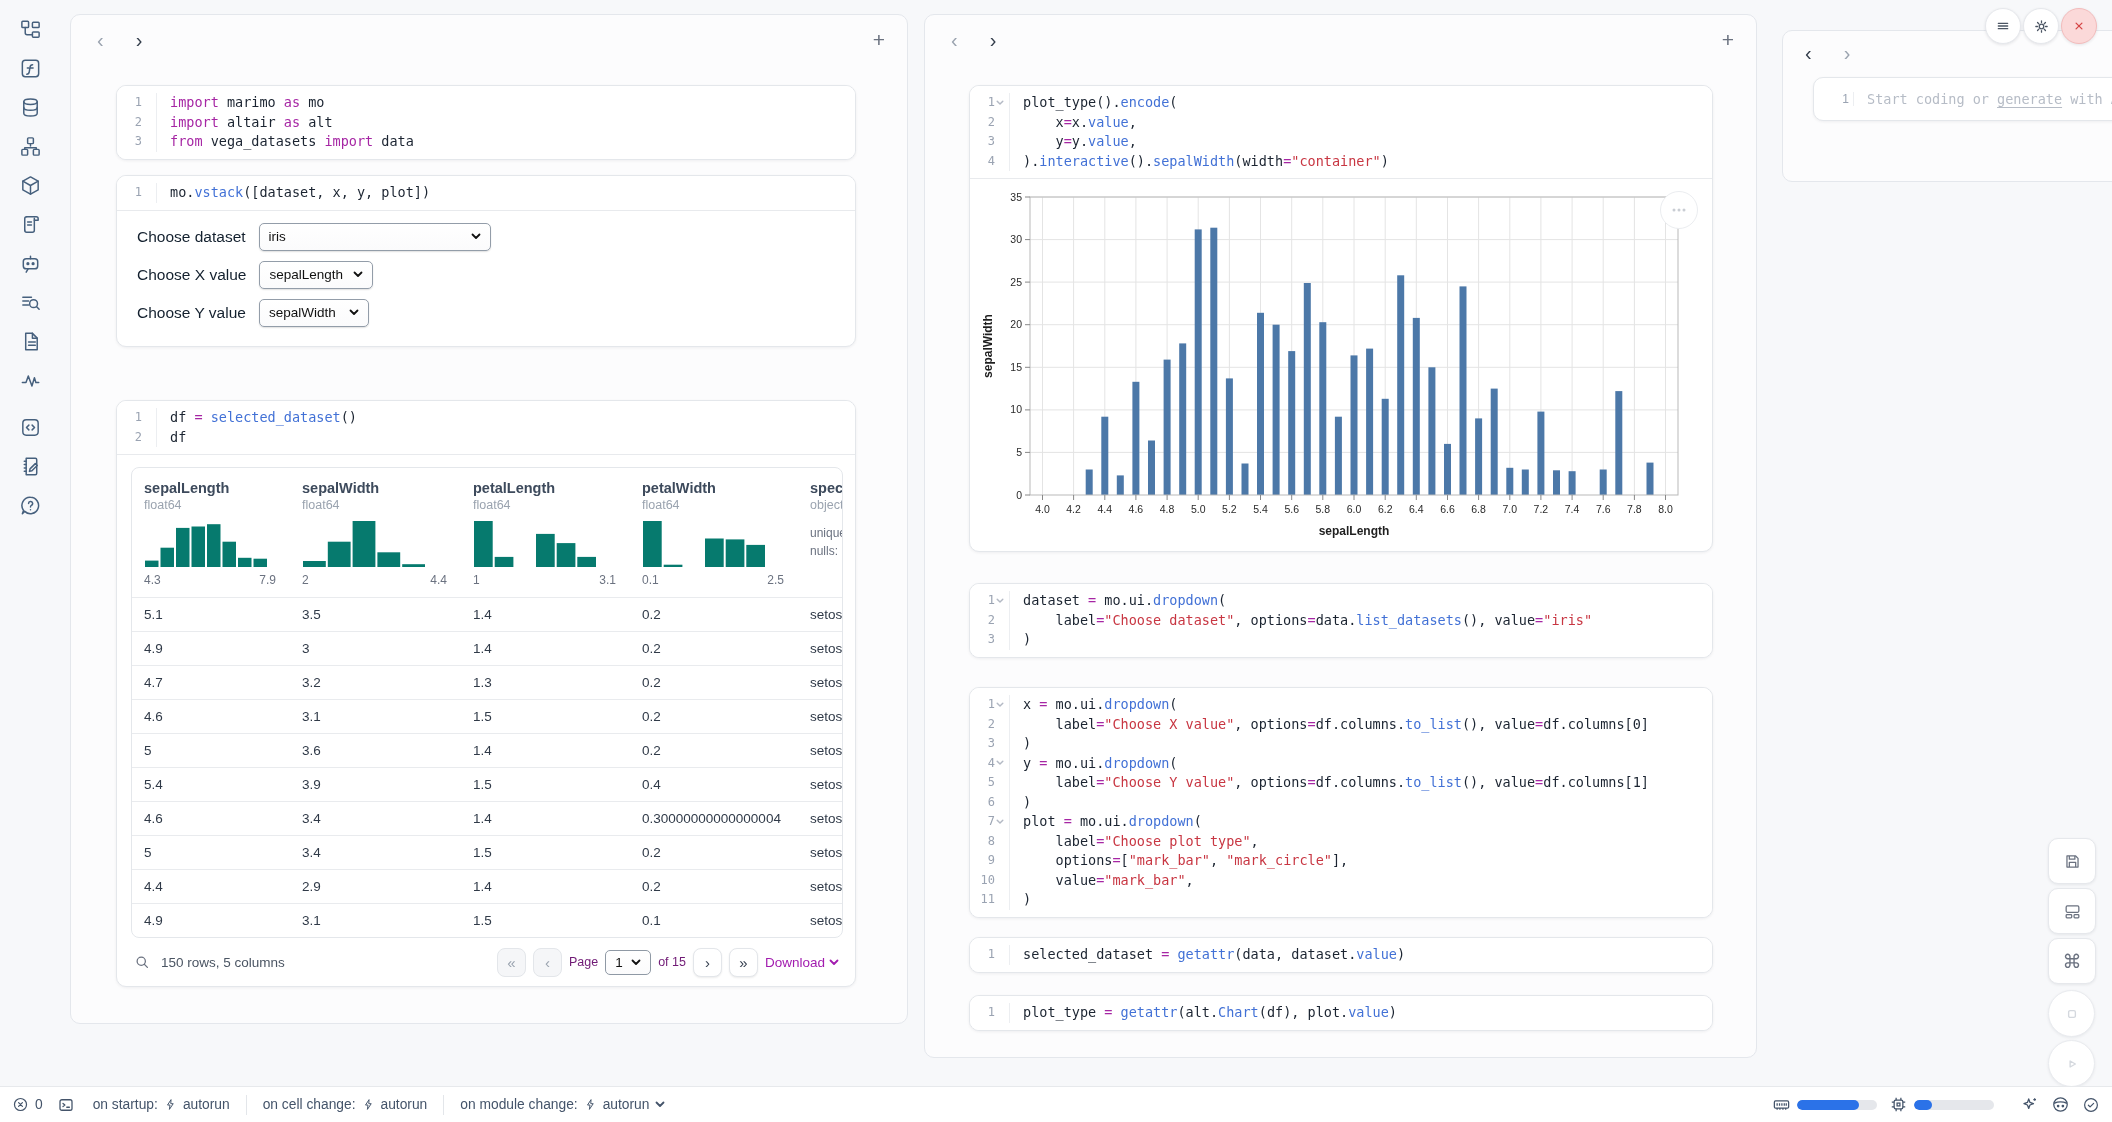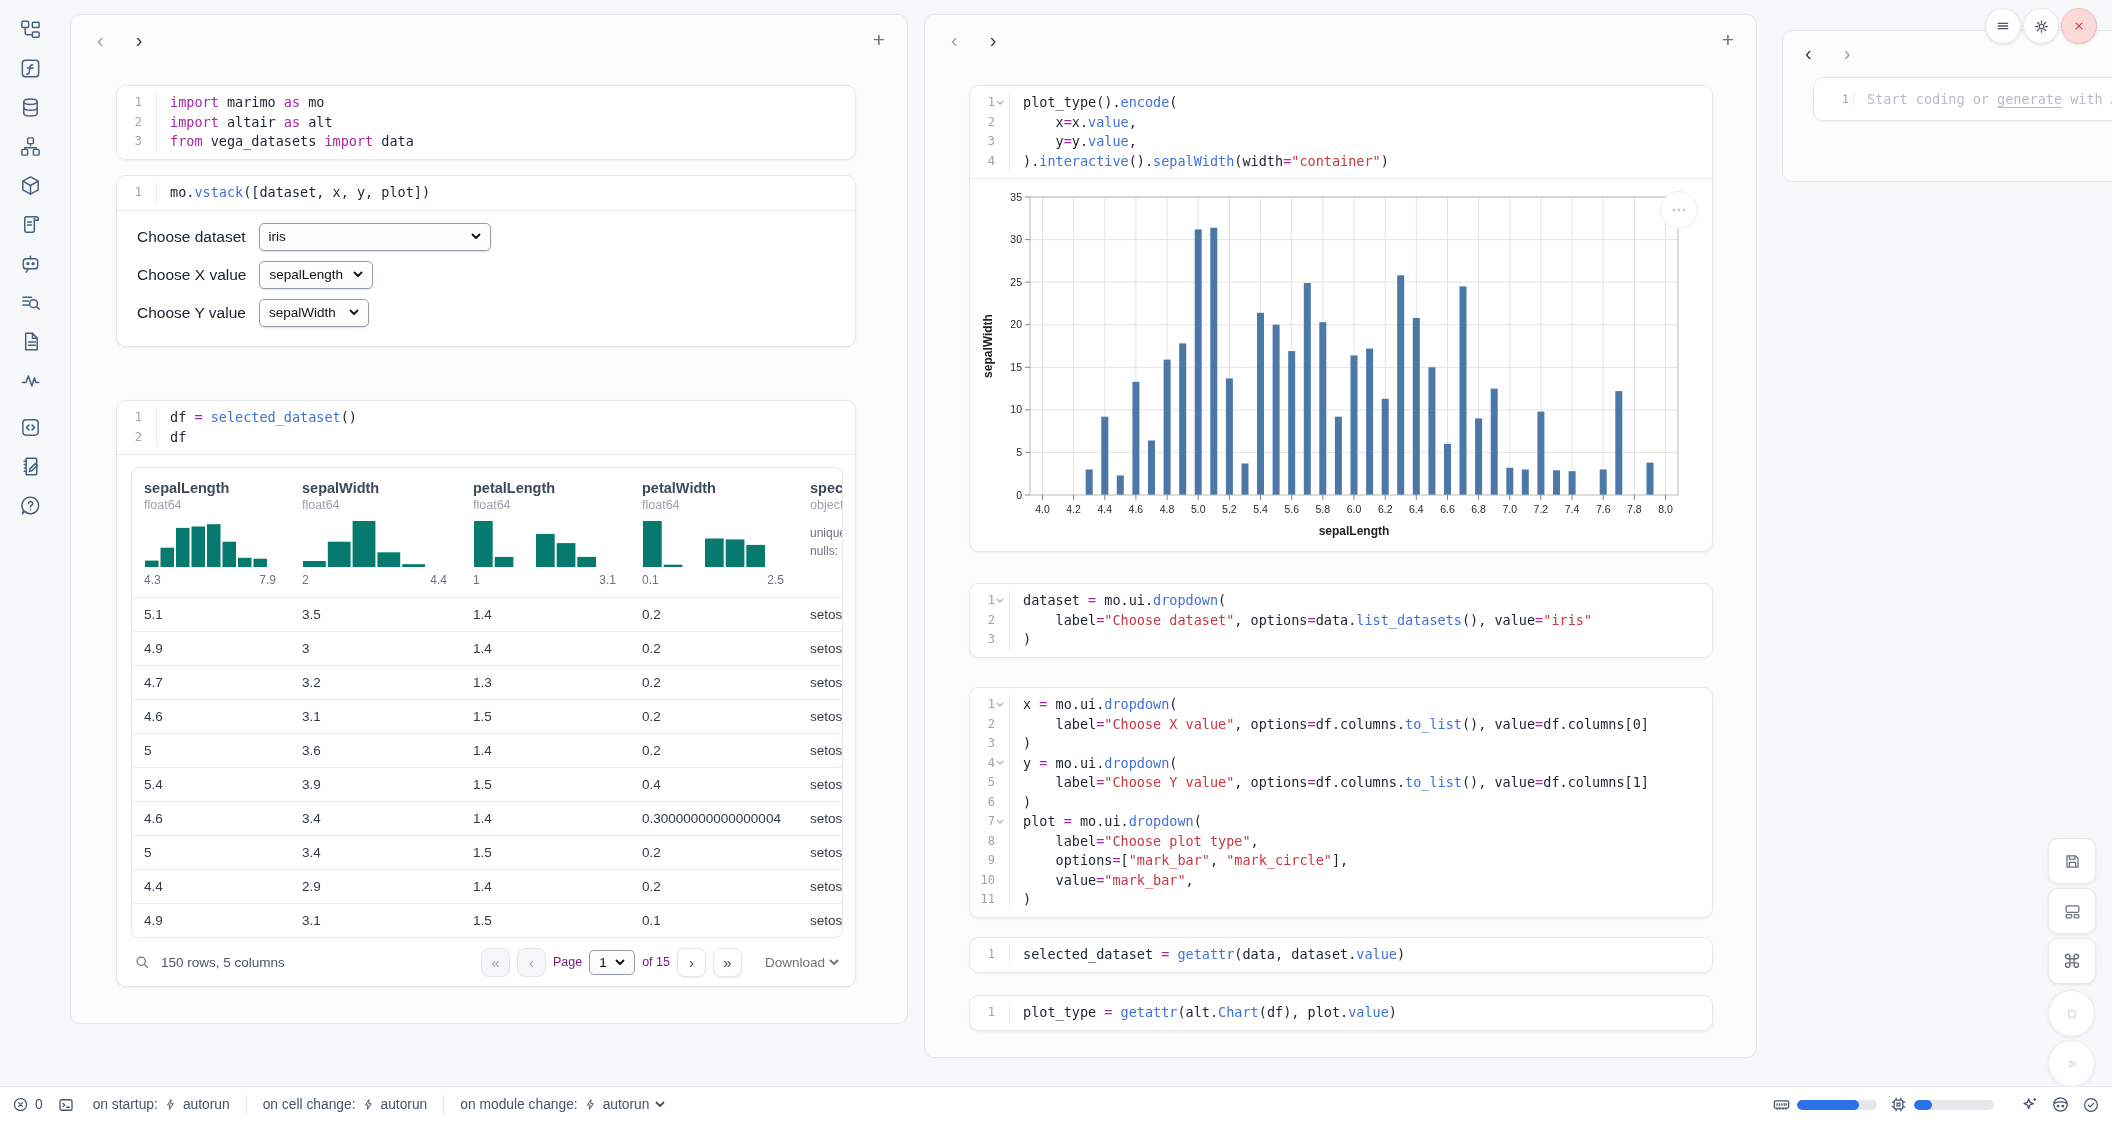--- a/index.html
+++ b/index.html
@@ -47,21 +47,21 @@
   .dfcell{padding-left:12px;white-space:nowrap;overflow:hidden;}
   .dffoot{display:flex;align-items:center;height:48px;padding:0 16px;gap:10px;}
   .ficon{color:#6b7280;display:flex;}
   .fsummary{font-size:13.5px;color:#4b5563;}
   .fright{margin-left:auto;display:flex;align-items:center;gap:7px;}
   .pgbtn{width:29px;height:29px;border:1px solid #e3e6ea;border-radius:8px;background:#fff;color:#374151;
          box-shadow:0 1px 2px rgba(0,0,0,.08);font-size:15px;display:flex;align-items:center;justify-content:center;cursor:pointer;font-family:inherit;}
   .pgbtn.dis{background:#f5f6f8;color:#9aa3af;box-shadow:none;}
   .plabel{font-size:12.5px;color:#701a75;}
   .pselect{width:46px;height:25px;box-shadow:none;border-color:#8f99a5;}
-  .download{color:#737373;font-size:13.5px;display:flex;align-items:center;gap:4px;cursor:pointer;margin-left:16px;}
+  .download{color:#a21caf;font-size:13.5px;display:flex;align-items:center;gap:4px;cursor:pointer;}
   
   .chart-wrap{position:relative;padding:10px 4px 6px 10px;}
   .chart-menu{position:absolute;top:12px;right:14px;width:36px;height:36px;border-radius:50%;background:#fff;
               border:1px solid #ebedf0;display:flex;align-items:center;justify-content:center;color:#c9cdd3;cursor:pointer;}
   
   .ph-cell{position:absolute;background:#fff;border:1px solid #e4e7eb;border-radius:10px;box-shadow:0 1px 3px rgba(16,24,40,.06);
            display:flex;align-items:center;height:44px;box-sizing:border-box;overflow:hidden;}
   .ph-text{font-family:"DejaVu Sans Mono",monospace;font-size:13.5px;color:#b6bcc6;white-space:pre;}
   .ph-text .gen{text-decoration:underline;text-underline-offset:3px;}
   

